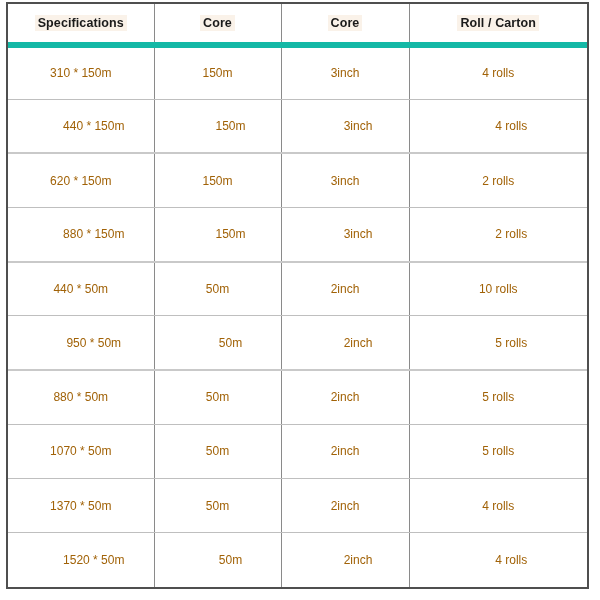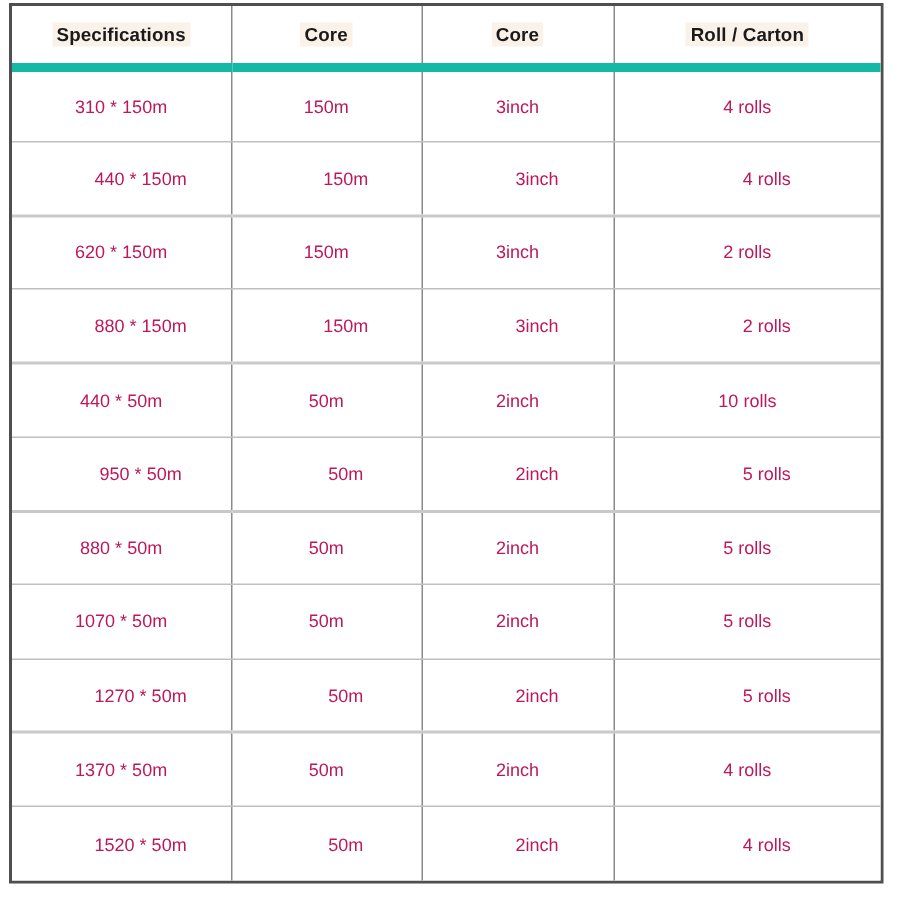--- a/index.html
+++ b/index.html
@@ -75,21 +75,21 @@
     display: inline-block;
     line-height: 14px;
   }
 
   
   table.spec-table tbody tr {
     height: 39px;
   }
   table.spec-table tbody td {
     font-size: 12px;
-    color: #be185d;
+    color: #a16207;
     border-bottom: 1px solid #bfbfbf;
   }
   table.spec-table tbody tr.alt-sep td {
     border-bottom: 2px solid #c9c9c9;
     padding-left: 30px;
   }
   table.spec-table tbody tr:last-child td {
     border-bottom: none;
     margin-top: 34px;
   }
@@ -163,26 +163,20 @@
           <td>50m</td>
           <td>2inch</td>
           <td>5 rolls</td>
         </tr>
         <tr>
           <td>1070 * 50m</td>
           <td>50m</td>
           <td>2inch</td>
           <td>5 rolls</td>
         </tr>
-        <tr class="alt-sep">
-          <td>1270 * 50m</td>
-          <td>50m</td>
-          <td>2inch</td>
-          <td>5 rolls</td>
-        </tr>
         <tr>
           <td>1370 * 50m</td>
           <td>50m</td>
           <td>2inch</td>
           <td>4 rolls</td>
         </tr>
         <tr class="alt-sep">
           <td>1520 * 50m</td>
           <td>50m</td>
           <td>2inch</td>

